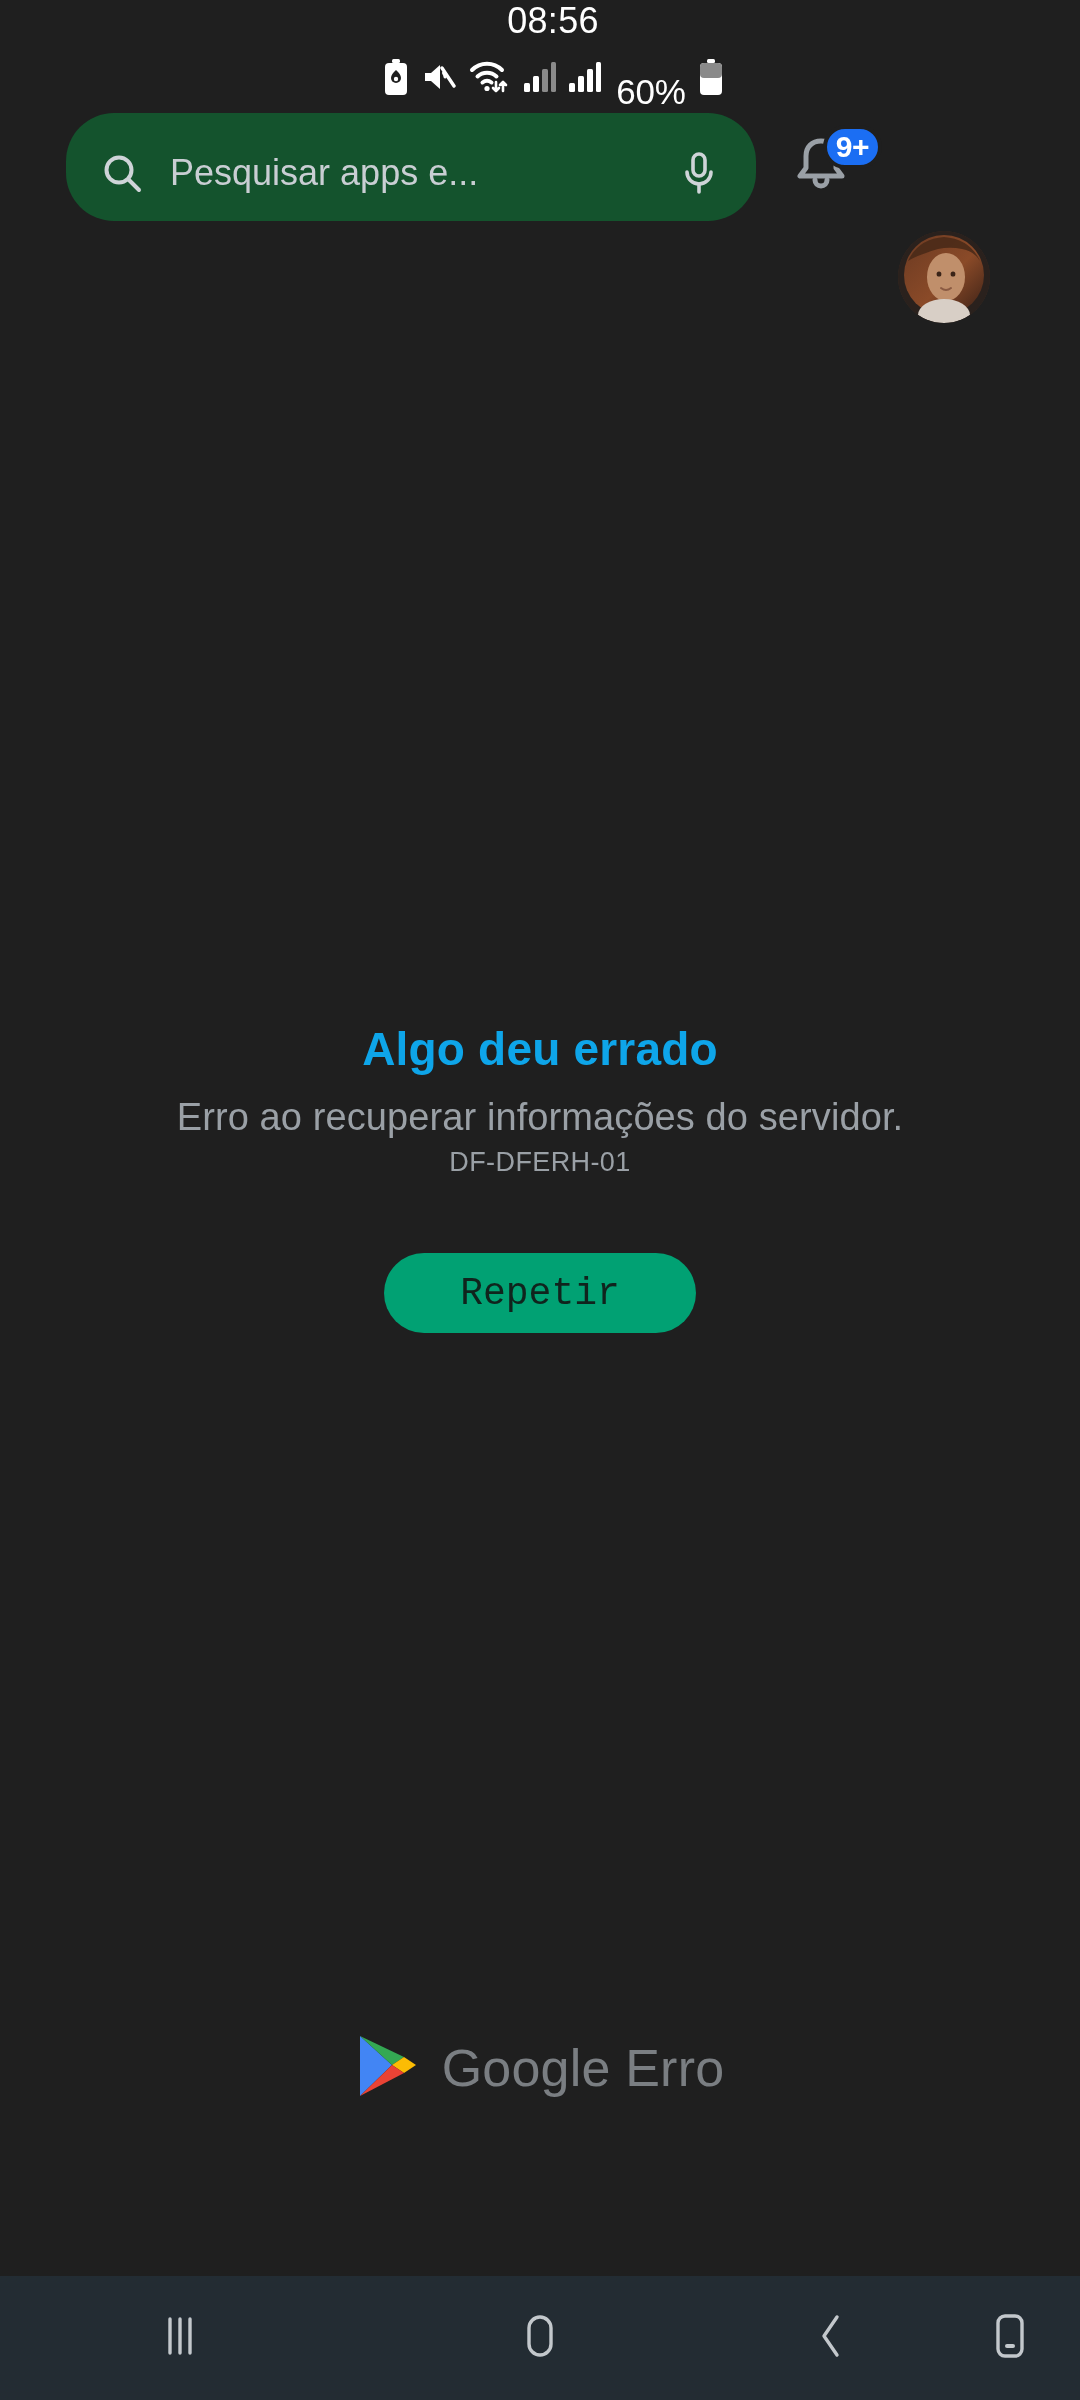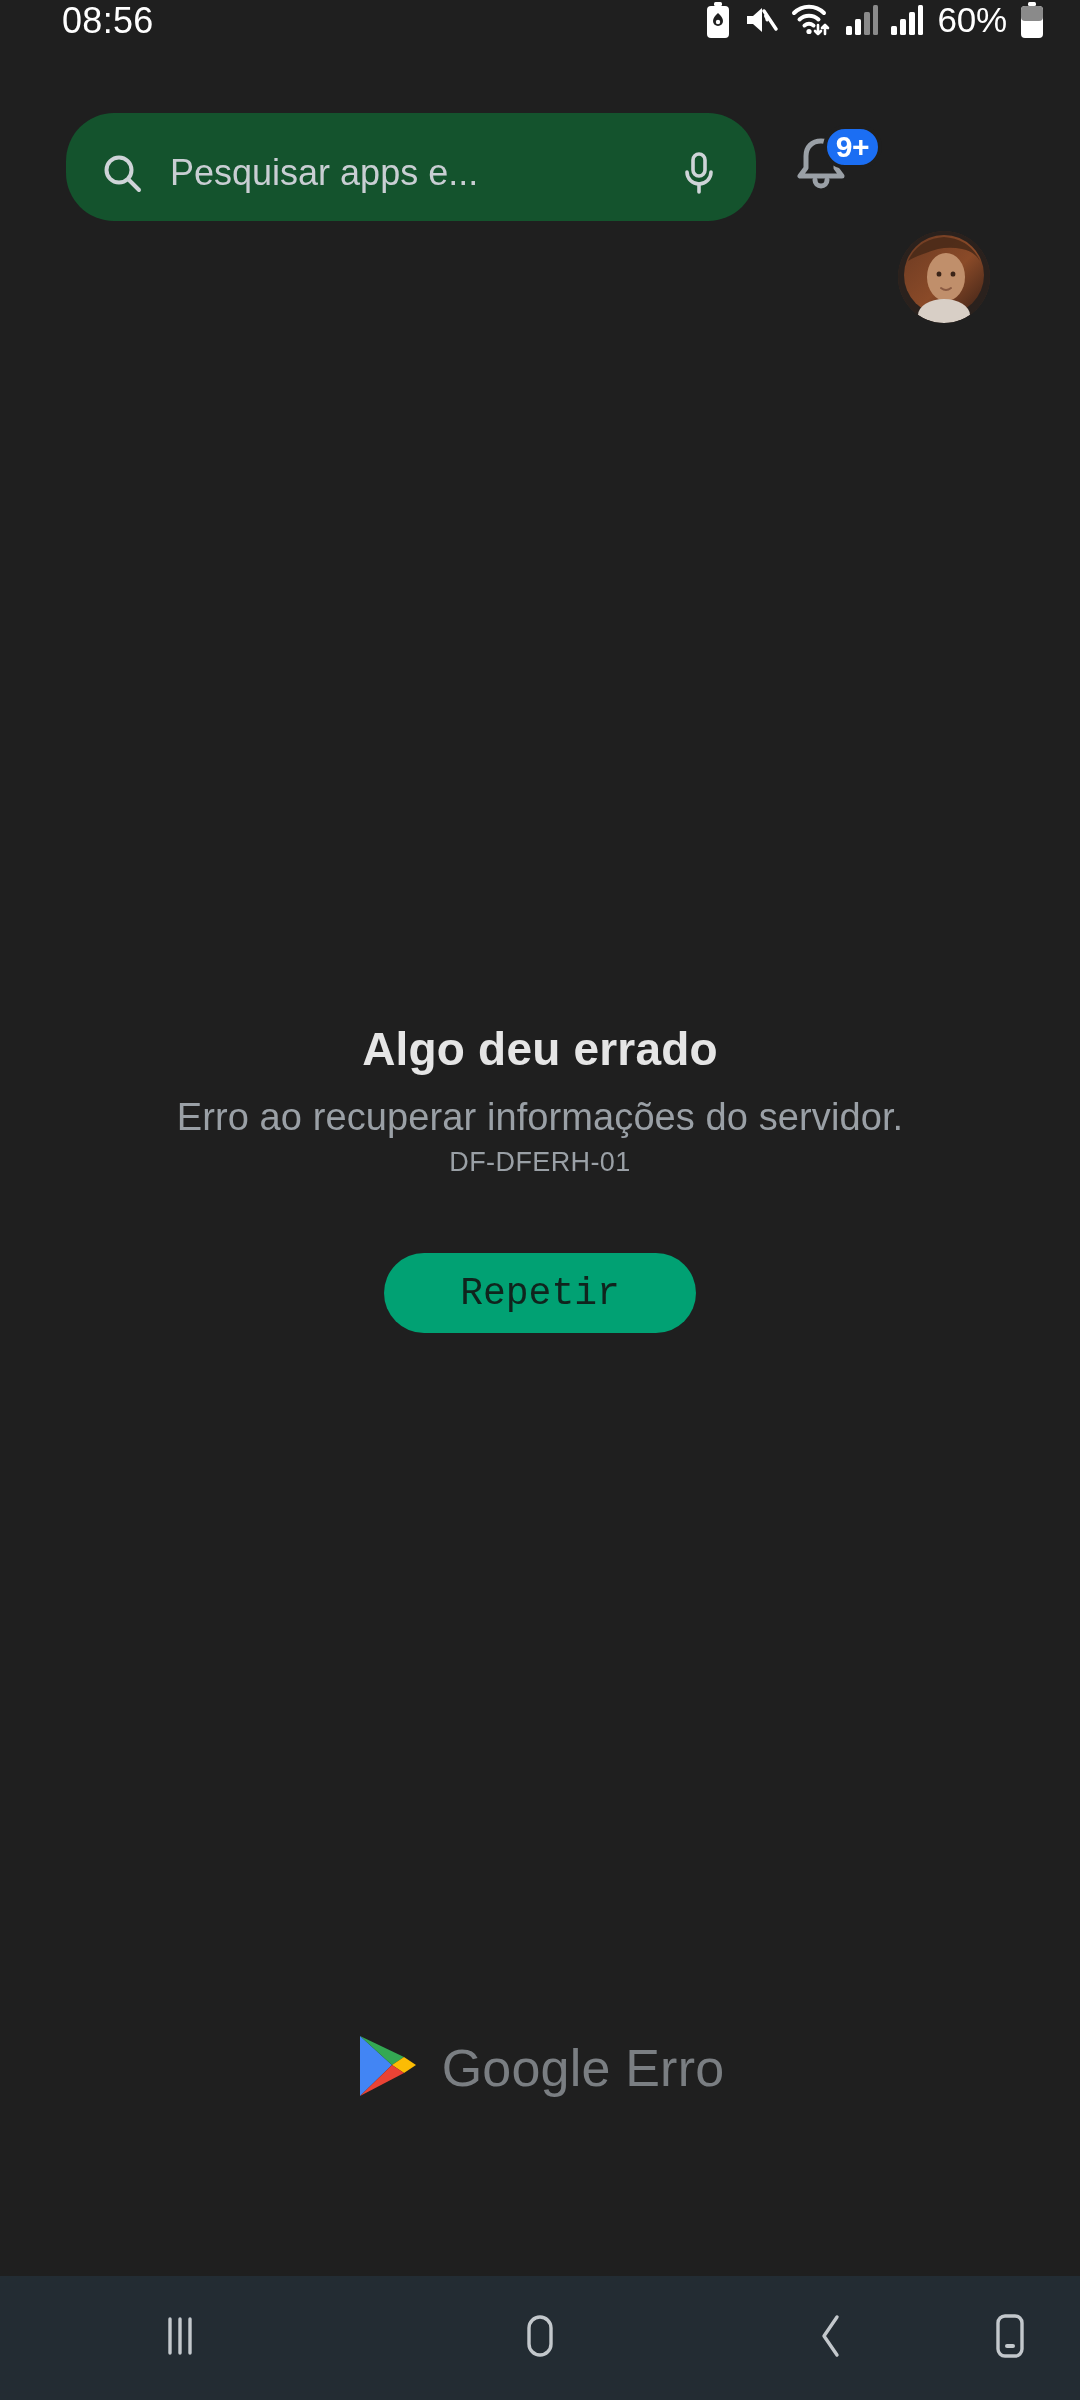--- a/index.html
+++ b/index.html
@@ -7,27 +7,27 @@
     width:1080px; height:2400px;
     background:#1f1f1f;
     font-family:"Liberation Sans", sans-serif;
     overflow:hidden;
   }
   .screen { position:relative; width:1080px; height:2400px; background:#1f1f1f; }
 
   
   .status-bar {
     position:absolute; top:0; left:0; width:1080px; height:78px;
-    display:flex; align-items:flex-start; justify-content:space-between;
-    padding:0 36px 0 62px; background:#1f1f1f;
+    display:flex; align-items:center; justify-content:space-between;
+    padding:0 36px 0 62px; background:#1f1f1f;flex-direction:column;
   }
   .status-clock { color:#ffffff; font-size:36px; letter-spacing:.3px; }
   .status-icons { display:flex; align-items:center; gap:13px; }
   .status-icons svg { display:block; }
-  .battery-pct { color:#ffffff; font-size:35px; letter-spacing:-.2px; margin-left:2px; }
+  .battery-pct { color:#ffffff; font-size:35px; letter-spacing:-.2px; margin-left:2px;margin-top:30px; }
 
   
   .search-row {
     position:absolute; top:113px; left:0; width:1080px; height:96px;
     display:flex; align-items:center;
   }
   .search-bar {
     position:absolute; left:66px; top:0; width:690px; height:108px;
     background:#14532d; border-radius:48px;
     display:flex; align-items:center; padding:12px 30px 0 28px;
@@ -52,21 +52,21 @@
     border-radius:50%; overflow:hidden; background:#3a2a22;
   }
   .avatar svg { display:block; }
 
   
   .error-block {
     position:absolute; left:0; top:1022px; width:1080px;
     display:flex; flex-direction:column; align-items:center;
   }
   .error-title {
-    color:#e5e5e5; font-size:46px; font-weight:bold; letter-spacing:.2px;
+    color:#0ea5e9; font-size:46px; font-weight:bold; letter-spacing:.2px;
   }
   .error-desc {
     color:#9aa0a6; font-size:38px; margin-top:20px; letter-spacing:.1px;
   }
   .error-code {
     color:#9aa0a6; font-size:27px; margin-top:8px; letter-spacing:.4px;
   }
   .retry-button {
     margin-top:75px; width:312px; height:80px;
     background:#01a173; border:none; border-radius:48px;

